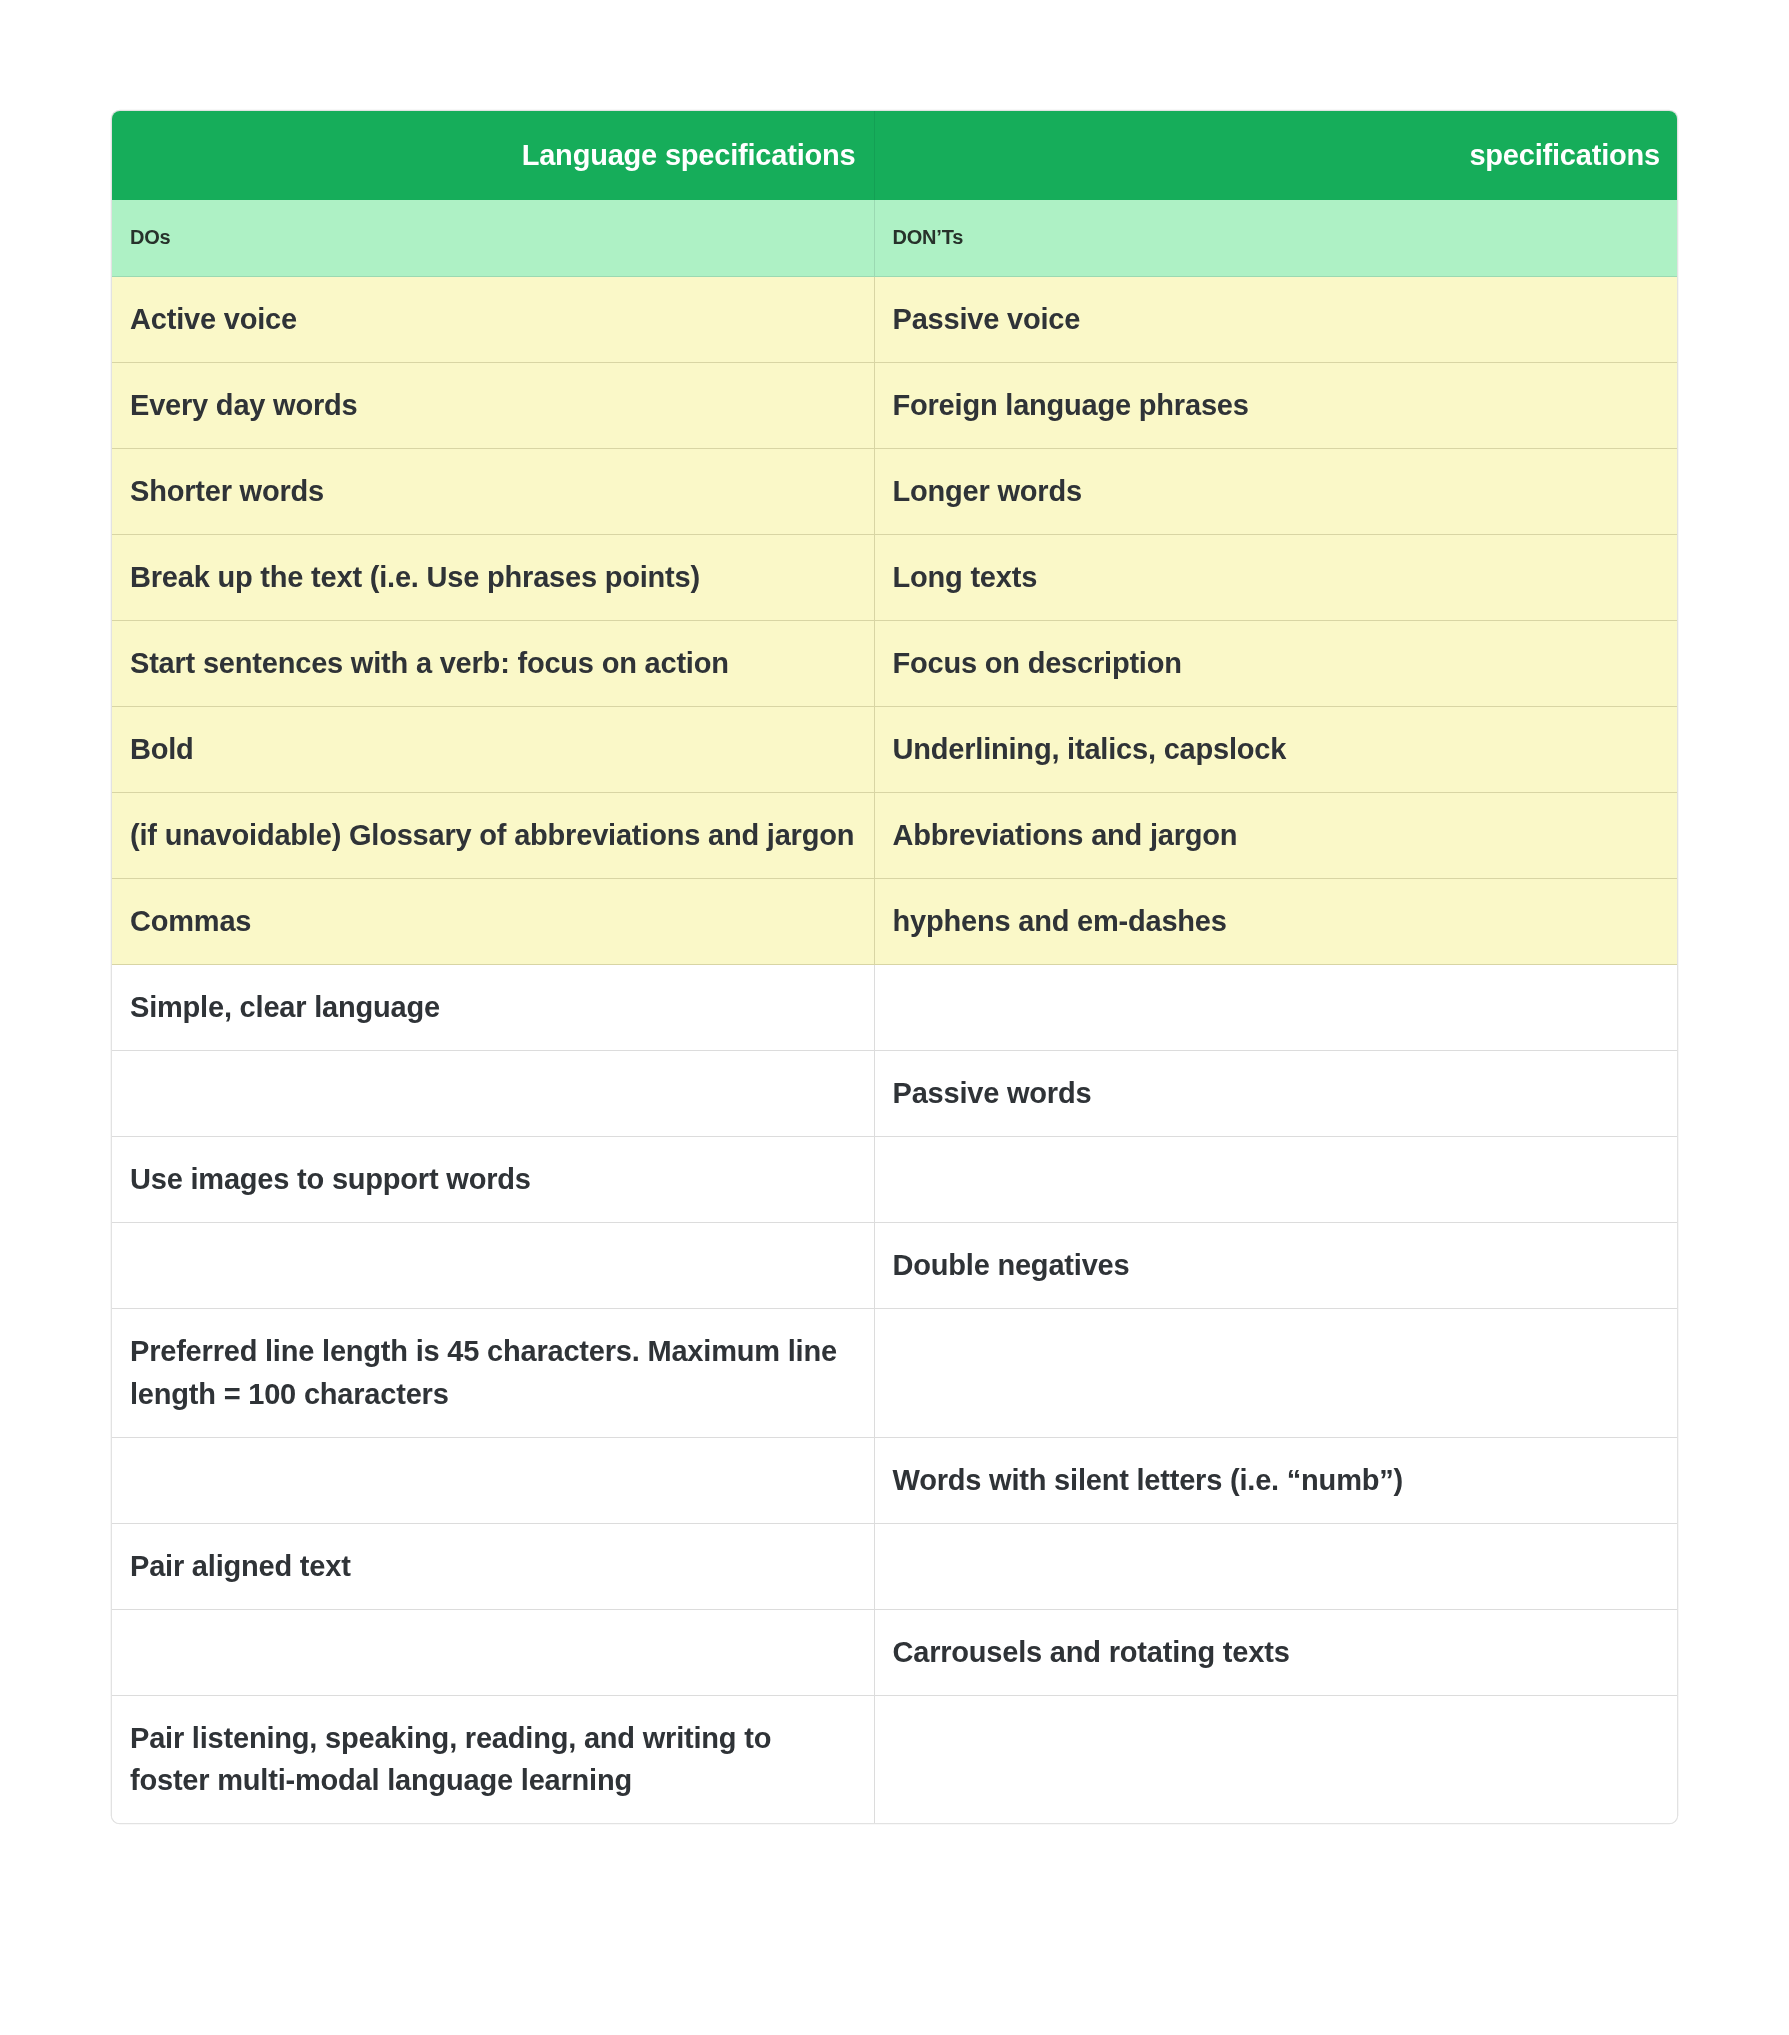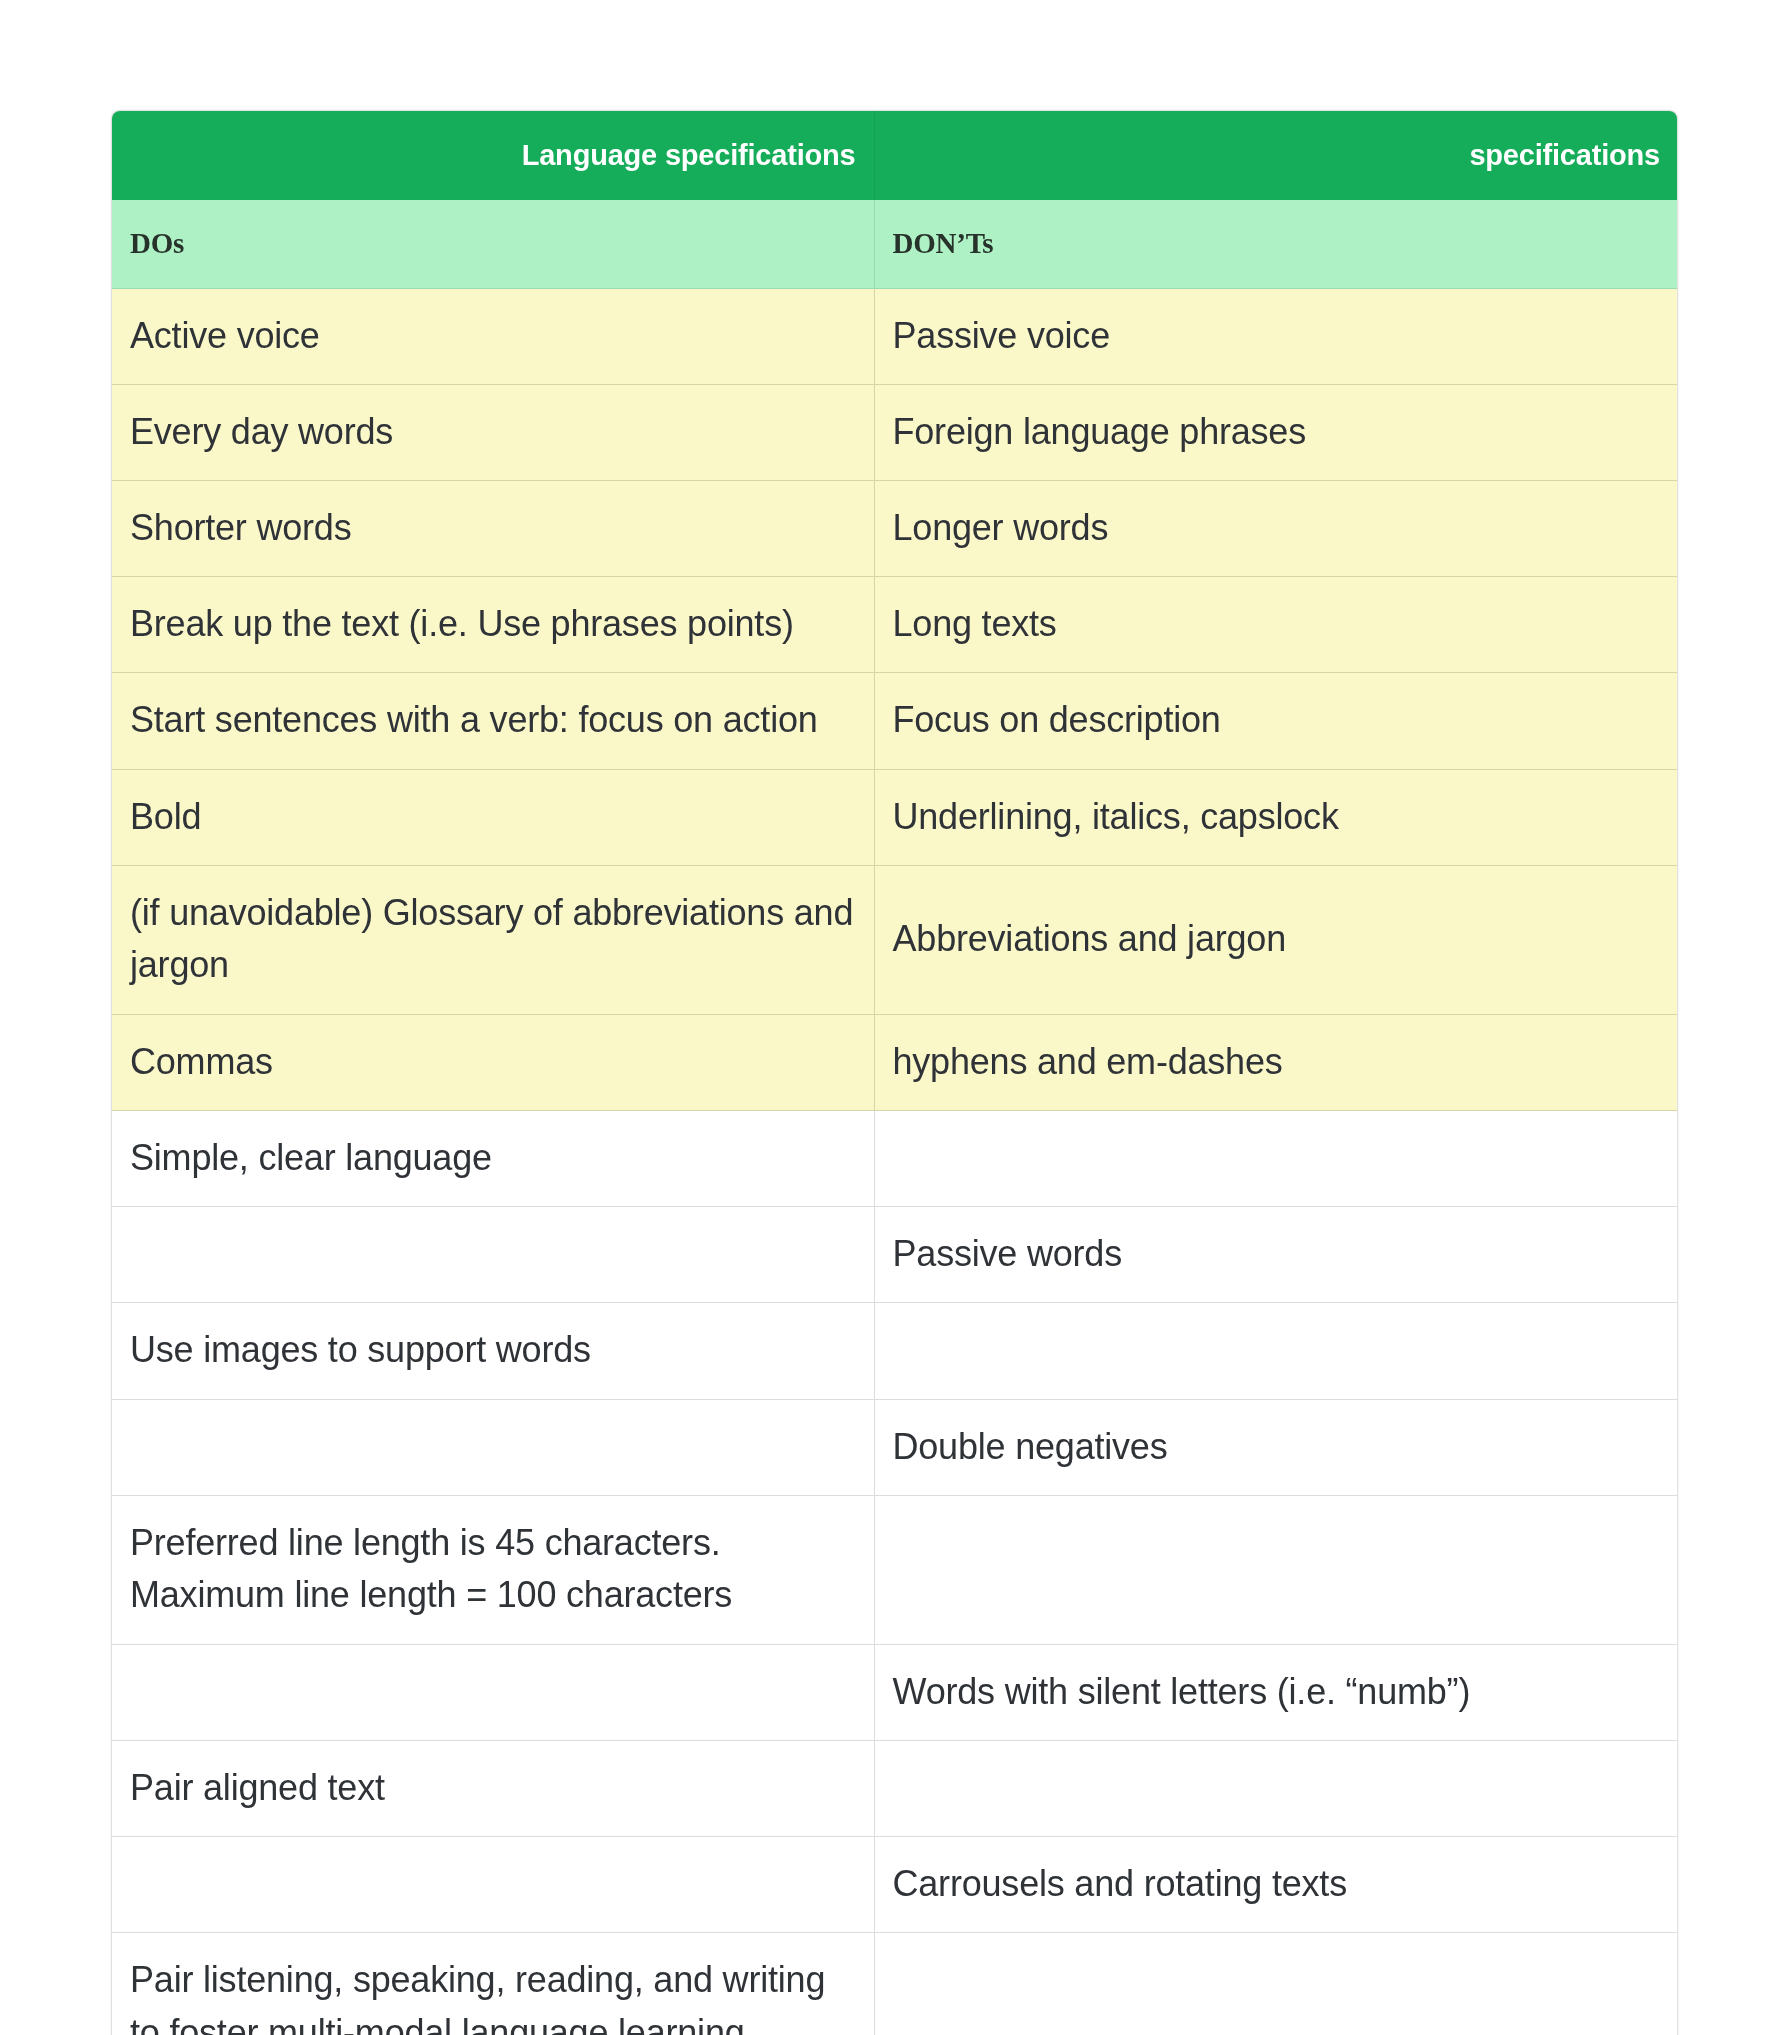--- a/index.html
+++ b/index.html
@@ -53,36 +53,35 @@
     line-height: 1.25;
     border: none;
   }
   tr.header-row > th.cell-left  { text-align: right; }
   tr.header-row > th.cell-right { text-align: right; border-left: 0.9px solid #13a054; }
 
   
   tr.subheader-row > th {
     background: #aef1c5;
     color: #27322b;
-    font-size: 29px;
+    font-size: 20px;
     font-weight: bold;
     letter-spacing: -0.2px;
     text-align: left;
     padding: 25px 18px 26px 18px;
     vertical-align: middle;
     line-height: 1.25;
     border-bottom: 1.3px solid #9bd9b2;
-    font-family: Liberation Serif, serif;
   }
   tr.subheader-row > th.cell-right { border-left: 1.3px solid #9bd9b2; }
 
   
   tr.body-row > td {
-    font-size: 36px;
-    font-weight: normal;
+    font-size: 29px;
+    font-weight: bold;
     color: #2f3337;
     letter-spacing: -0.2px;
     text-align: left;
     vertical-align: middle;
     padding: 21px 18px 21.7px 18px;
     line-height: 1.46;
     height: 52px;
     box-sizing: border-box;
   }
 

